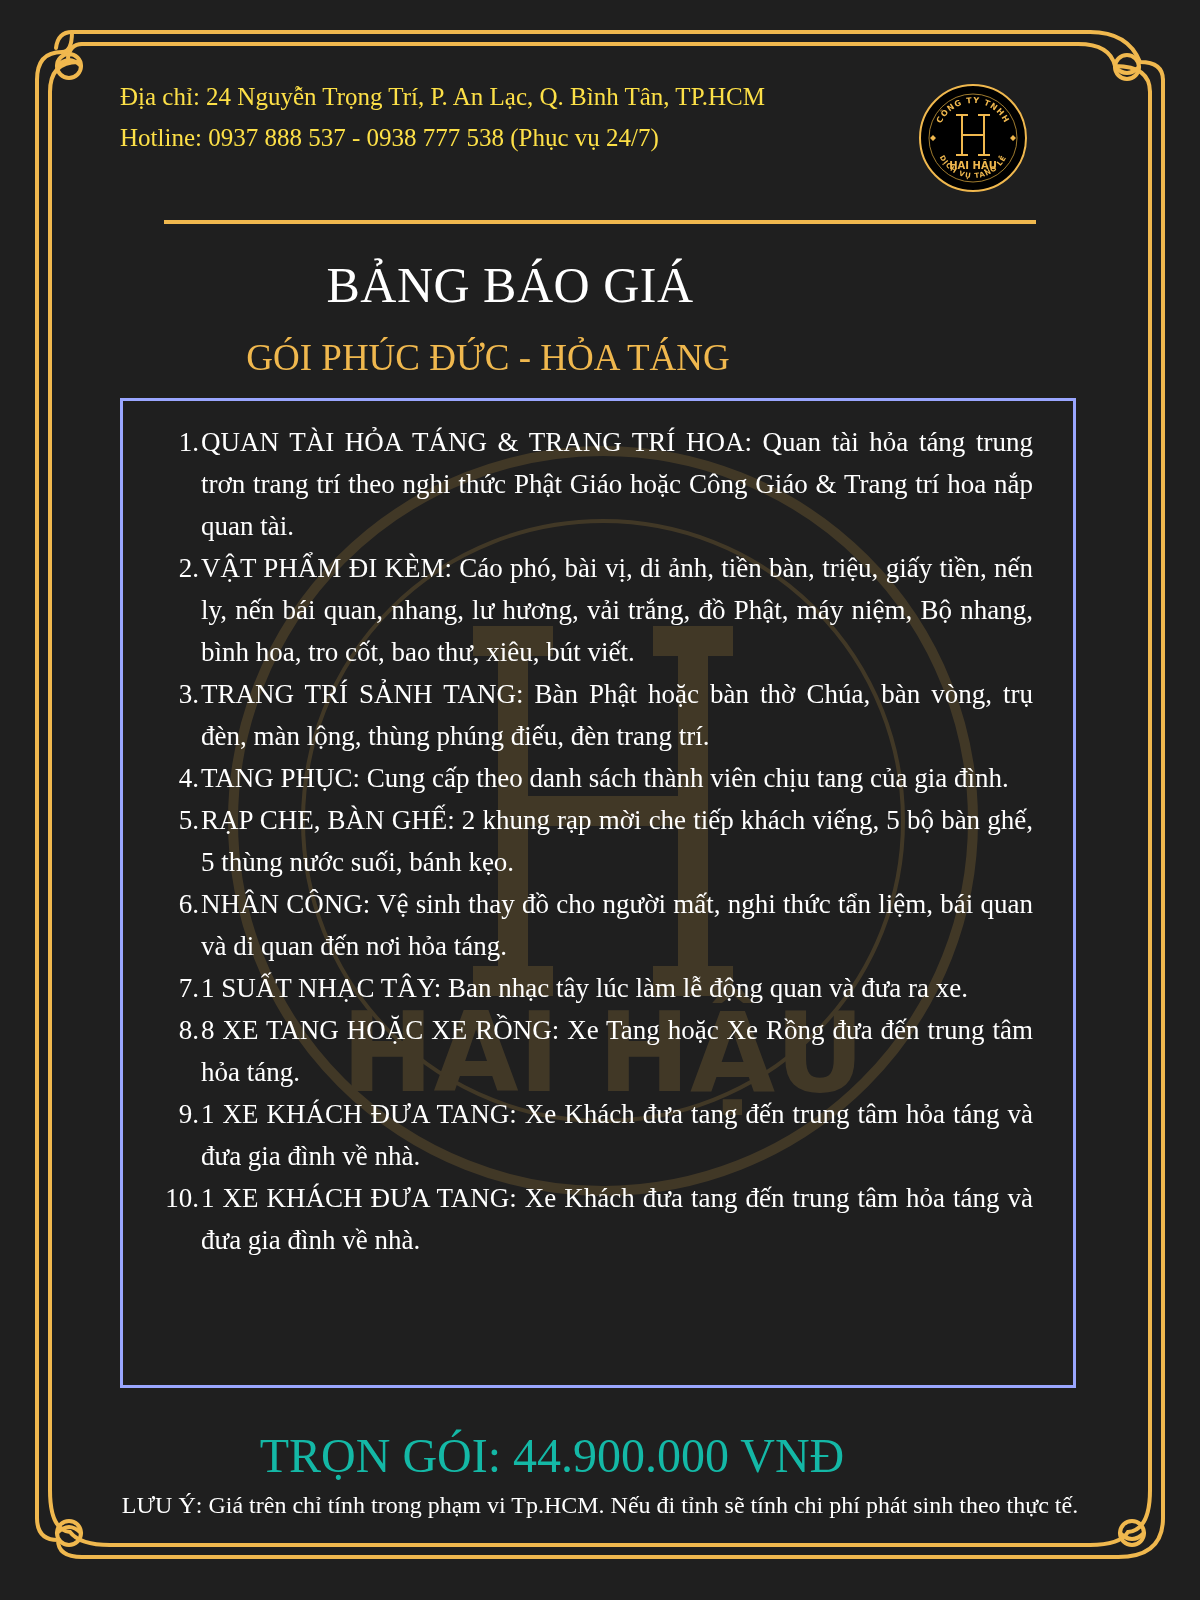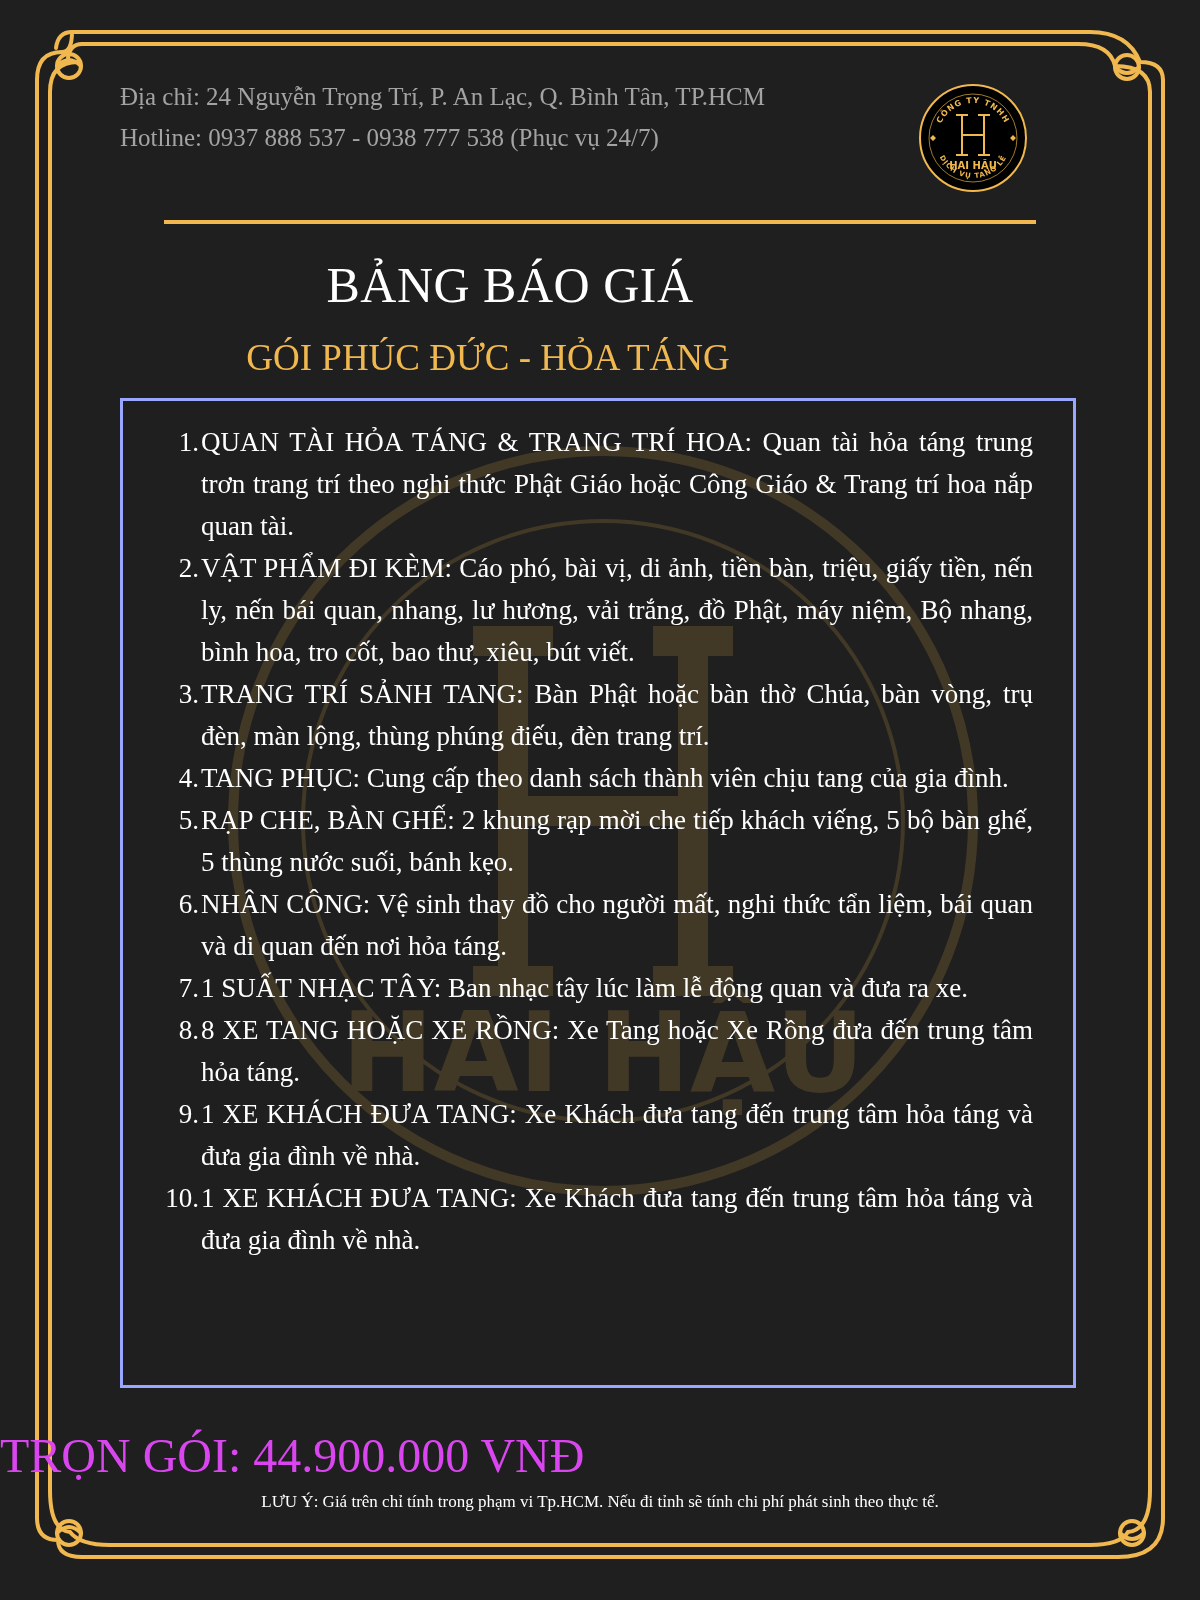--- a/index.html
+++ b/index.html
@@ -18,21 +18,21 @@
     .frame-svg {
       position: absolute;
       left: 0; top: 0;
       width: 1200px; height: 1600px;
       pointer-events: none;
     }
     .header-info {
       position: absolute;
       left: 120px;
       top: 76px;
-      color: #a3a3a3;
+      color: #fde047;
       font-size: 25px;
       line-height: 41px;
     }
     .header-info div { white-space: nowrap; }
     .logo {
       position: absolute;
       left: 918px;
       top: 83px;
       width: 110px;
       height: 110px;
@@ -102,29 +102,30 @@
       white-space: nowrap;
     }
     .item-text {
       flex: 1;
       padding-left: 2px;
     }
     .total {
       position: absolute;
       left: 0; width: 1104px;
       top: 1428px;
+      text-align: center;
       font-size: 48px;
-      color: #d946ef;
+      color: #14b8a6;
     }
     .note {
       position: absolute;
       left: 0; width: 1200px;
       top: 1492px;
       text-align: center;
-      font-size: 17px;
+      font-size: 24px;
       color: #ffffff;
     }
   </style>
 </head>
 <body>
 
 <svg class="frame-svg" viewBox="0 0 1200 1600" xmlns="http://www.w3.org/2000/svg">
   <g fill="none" stroke="#f0b84e" stroke-width="4" stroke-linecap="round">
 
     <path d="M72 32 H1128 Q1163 32 1163 67 V1533 Q1163 1568 1128 1568 H72 Q37 1568 37 1533 V67 Q37 32 72 32 Z" stroke-width="0"></path>

